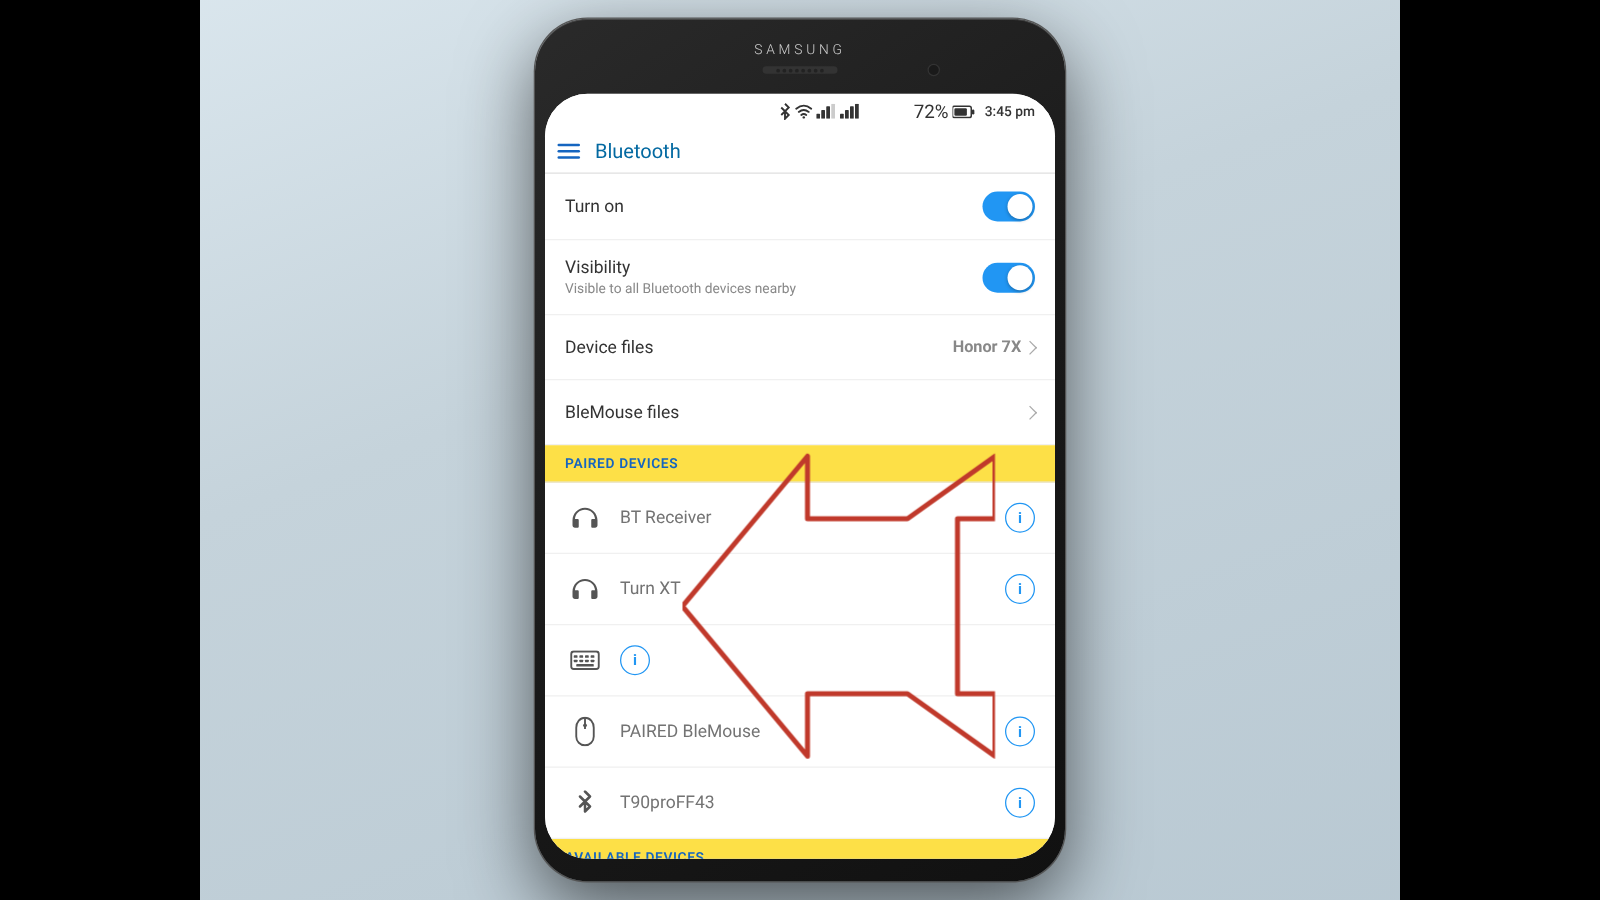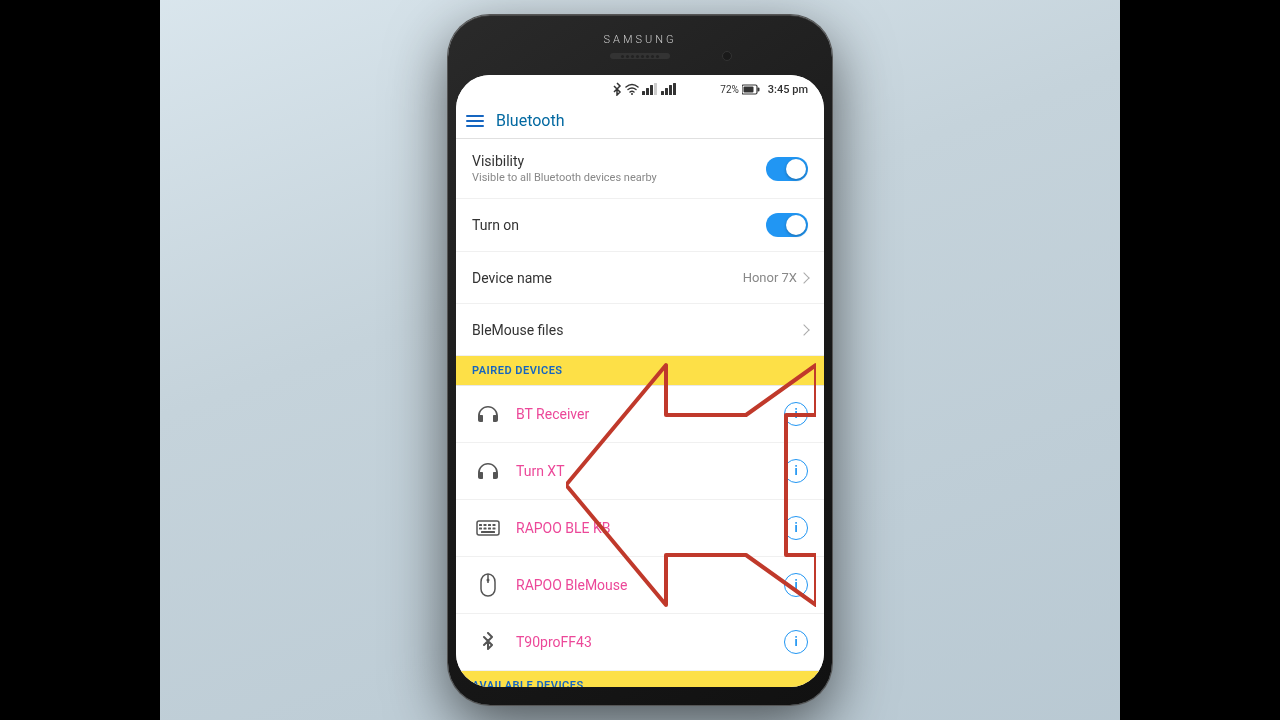--- a/index.html
+++ b/index.html
@@ -34,21 +34,21 @@
     .side-panel-right {
       position: absolute;
       right: 0; top: 0;
       width: 160px; height: 720px;
       background: #000;
     }
 
     
     .phone-outer {
       position: relative;
-      width: 384px;
+      width: 424px;
       height: 690px;
       background: linear-gradient(145deg, #2a2a2a 0%, #1a1a1a 50%, #111 100%);
       border-radius: 42px;
       box-shadow:
         0 0 0 1px #555,
         0 20px 60px rgba(0,0,0,0.6),
         inset 0 1px 0 rgba(255,255,255,0.15);
       display: flex;
       flex-direction: column;
       align-items: center;
@@ -191,20 +191,21 @@
       font-size: 11px;
       color: #888;
       margin-top: 2px;
     }
     .setting-value {
       font-size: 13px;
       color: #888;
       display: flex;
       align-items: center;
       gap: 3px;
+      font-weight: bold;
     }
 
     
     .toggle {
       width: 42px;
       height: 24px;
       background: #2196F3;
       border-radius: 12px;
       position: relative;
       flex-shrink: 0;
@@ -246,21 +247,21 @@
       display: flex;
       align-items: center;
       justify-content: center;
       color: #555;
       font-size: 18px;
       flex-shrink: 0;
     }
     .device-name {
       flex: 1;
       font-size: 14px;
-      color: #ec4899;
+      color: #737373;
     }
     .info-btn {
       width: 24px; height: 24px;
       border-radius: 50%;
       border: 1.5px solid #2196F3;
       display: flex;
       align-items: center;
       justify-content: center;
       color: #2196F3;
       font-size: 12px;
@@ -334,21 +335,21 @@
             <rect x="8" y="2" width="3" height="10" fill="#333" rx="0.5"></rect>
             <rect x="12" y="0" width="3" height="12" fill="#ccc" rx="0.5"></rect>
           </svg>
 
           <svg width="16" height="12" viewBox="0 0 16 12">
             <rect x="0" y="8" width="3" height="4" fill="#333" rx="0.5"></rect>
             <rect x="4" y="5" width="3" height="7" fill="#333" rx="0.5"></rect>
             <rect x="8" y="2" width="3" height="10" fill="#333" rx="0.5"></rect>
             <rect x="12" y="0" width="3" height="12" fill="#333" rx="0.5"></rect>
           </svg>
-          <span style="font-size:10px;color:#333;margin-left:40px;">72%</span>
+          <span style="font-size:15px;color:#333;margin-left:40px;">72%</span>
 
           <svg width="18" height="11" viewBox="0 0 18 11">
             <rect x="0" y="1" width="15" height="9" rx="1.5" fill="none" stroke="#333" stroke-width="1.2"></rect>
             <rect x="15.5" y="3.5" width="2" height="4" rx="1" fill="#333"></rect>
             <rect x="1.5" y="2.5" width="10" height="6" rx="1" fill="#333"></rect>
           </svg>
         </div>
         <span style="font-size:11px;font-weight:500;color:#333;margin-left:4px;text-align:center;">3:45 pm</span>
       </div>
 
@@ -359,38 +360,38 @@
             <div class="menu-line"></div>
             <div class="menu-line"></div>
             <div class="menu-line"></div>
           </div>
           <span class="bt-title">Bluetooth</span>
         </div>
 
         <div class="settings-list">
 
           <div class="setting-row">
+            <span class="setting-label">Turn on</span>
+            <div class="toggle">
+              <div class="toggle-knob"></div>
+            </div>
+          </div>
+
+          <div class="setting-row">
             <div style="display:flex;flex-direction:column;">
               <span class="setting-label">Visibility</span>
               <span class="setting-sub">Visible to all Bluetooth devices nearby</span>
             </div>
             <div class="toggle">
               <div class="toggle-knob"></div>
             </div>
           </div>
 
           <div class="setting-row">
-            <span class="setting-label">Turn on</span>
-            <div class="toggle">
-              <div class="toggle-knob"></div>
-            </div>
-          </div>
-
-          <div class="setting-row">
-            <span class="setting-label">Device name</span>
+            <span class="setting-label">Device files</span>
             <div class="setting-value">
               <span>Honor 7X</span>
               <div class="chevron-right"></div>
             </div>
           </div>
 
           <div class="setting-row">
             <span class="setting-label">BleMouse files</span>
             <div class="chevron-right"></div>
           </div>
@@ -425,33 +426,32 @@
                 <rect x="7.5" y="4" width="3" height="2" rx="0.5" fill="#555"></rect>
                 <rect x="12" y="4" width="3" height="2" rx="0.5" fill="#555"></rect>
                 <rect x="16.5" y="4" width="3" height="2" rx="0.5" fill="#555"></rect>
                 <rect x="3" y="7.5" width="3" height="2" rx="0.5" fill="#555"></rect>
                 <rect x="7.5" y="7.5" width="3" height="2" rx="0.5" fill="#555"></rect>
                 <rect x="12" y="7.5" width="3" height="2" rx="0.5" fill="#555"></rect>
                 <rect x="16.5" y="7.5" width="3" height="2" rx="0.5" fill="#555"></rect>
                 <rect x="5" y="11" width="14" height="2" rx="0.5" fill="#555"></rect>
               </svg>
             </div>
-            <span class="device-name">RAPOO BLE KB</span>
             <div class="info-btn">i</div>
           </div>
 
           <div class="device-row">
             <div class="device-icon">
               <svg width="16" height="24" viewBox="0 0 16 24">
                 <path d="M8 1 C4 1 1 4.5 1 9 L1 16 C1 20 4 23 8 23 C12 23 15 20 15 16 L15 9 C15 4.5 12 1 8 1Z" fill="none" stroke="#555" stroke-width="1.5"></path>
                 <line x1="8" y1="1" x2="8" y2="10" stroke="#555" stroke-width="1.5"></line>
                 <circle cx="8" cy="7" r="1.5" fill="#555"></circle>
               </svg>
             </div>
-            <span class="device-name">RAPOO BleMouse</span>
+            <span class="device-name">PAIRED BleMouse</span>
             <div class="info-btn">i</div>
           </div>
 
           <div class="device-row">
             <div class="device-icon">
               <svg width="14" height="20" viewBox="0 0 14 20">
                 <path d="M7 1 L11 5 L7 9 L11 13 L7 17 L7 9 L3 13 M7 9 L3 5" stroke="#555" stroke-width="2" fill="none" stroke-linecap="round" stroke-linejoin="round"></path>
               </svg>
             </div>
             <span class="device-name">T90proFF43</span>

